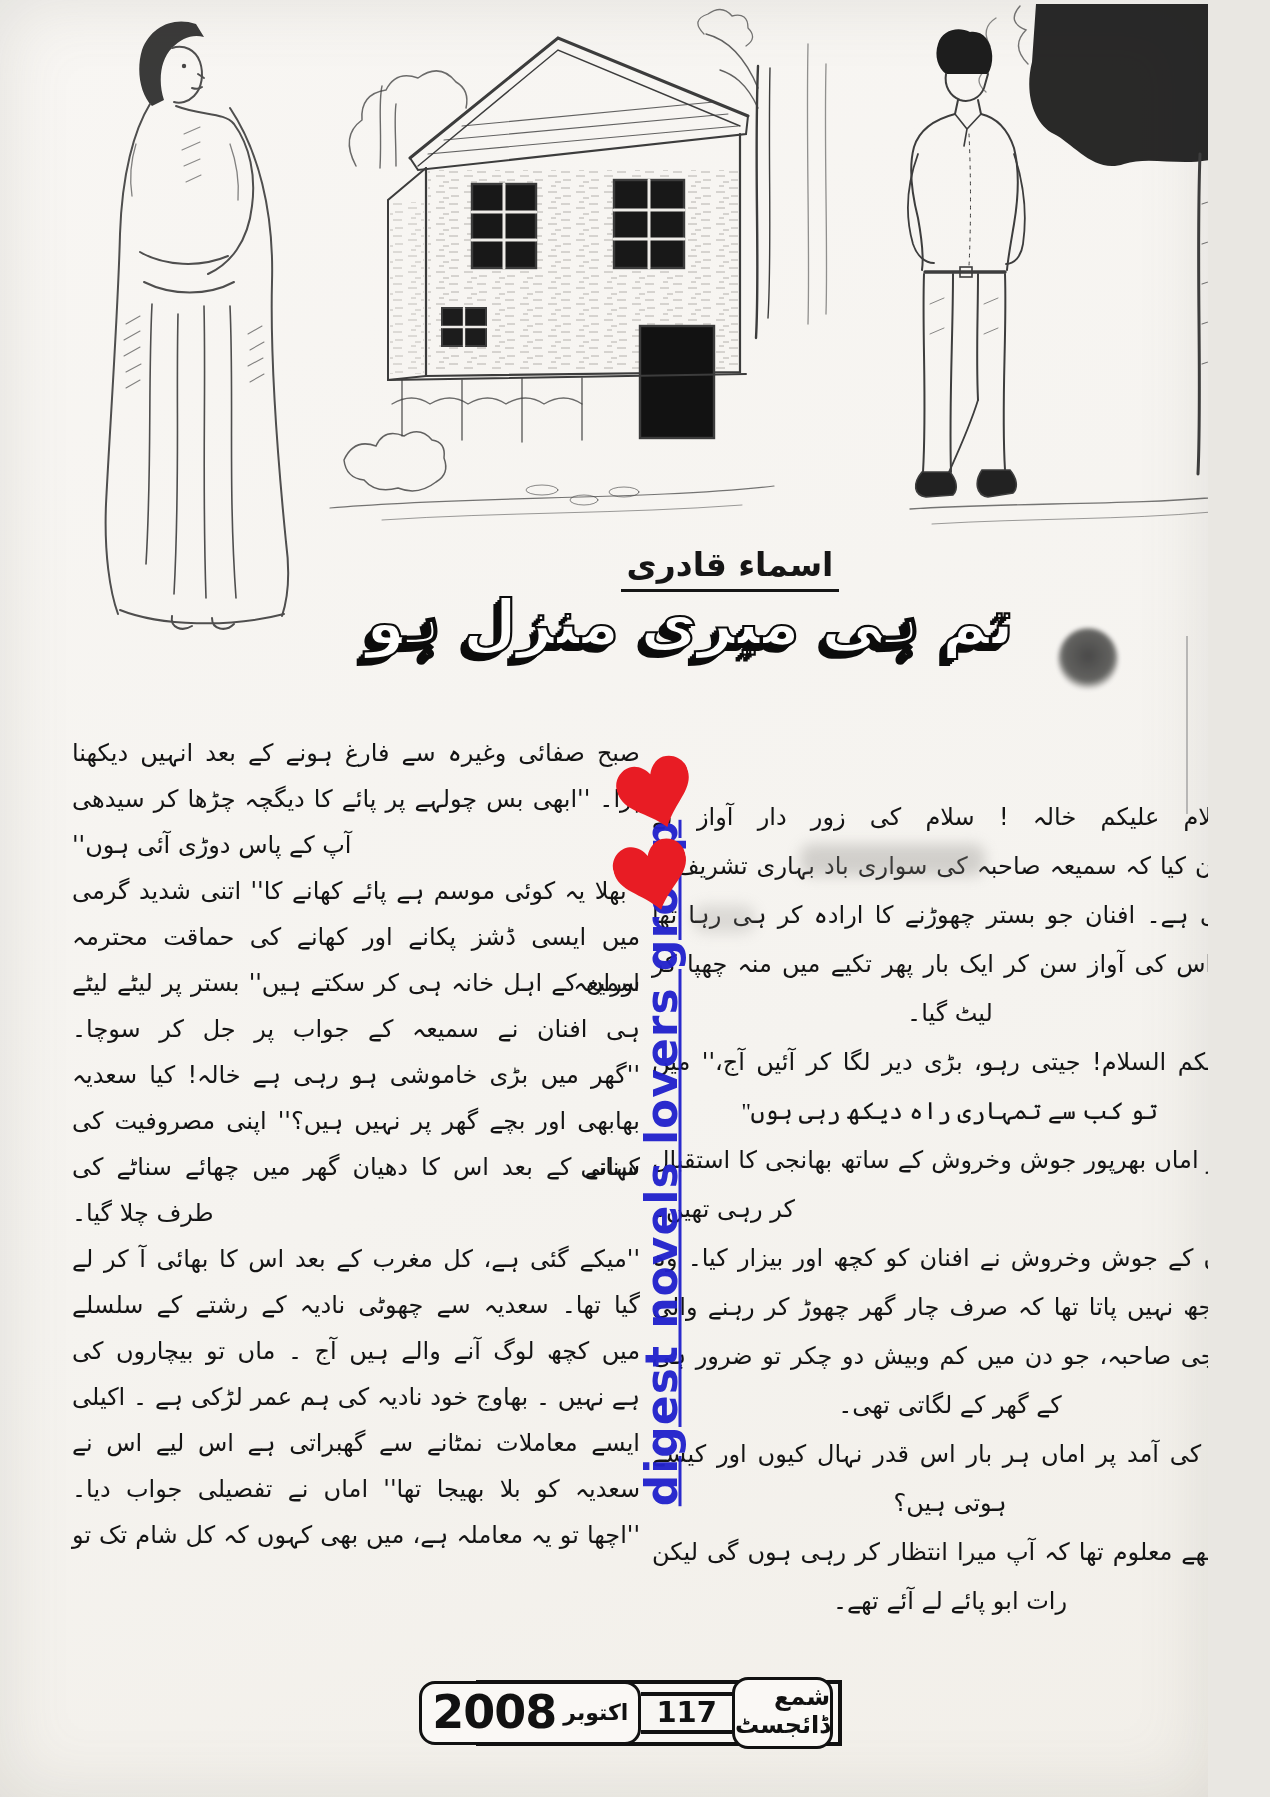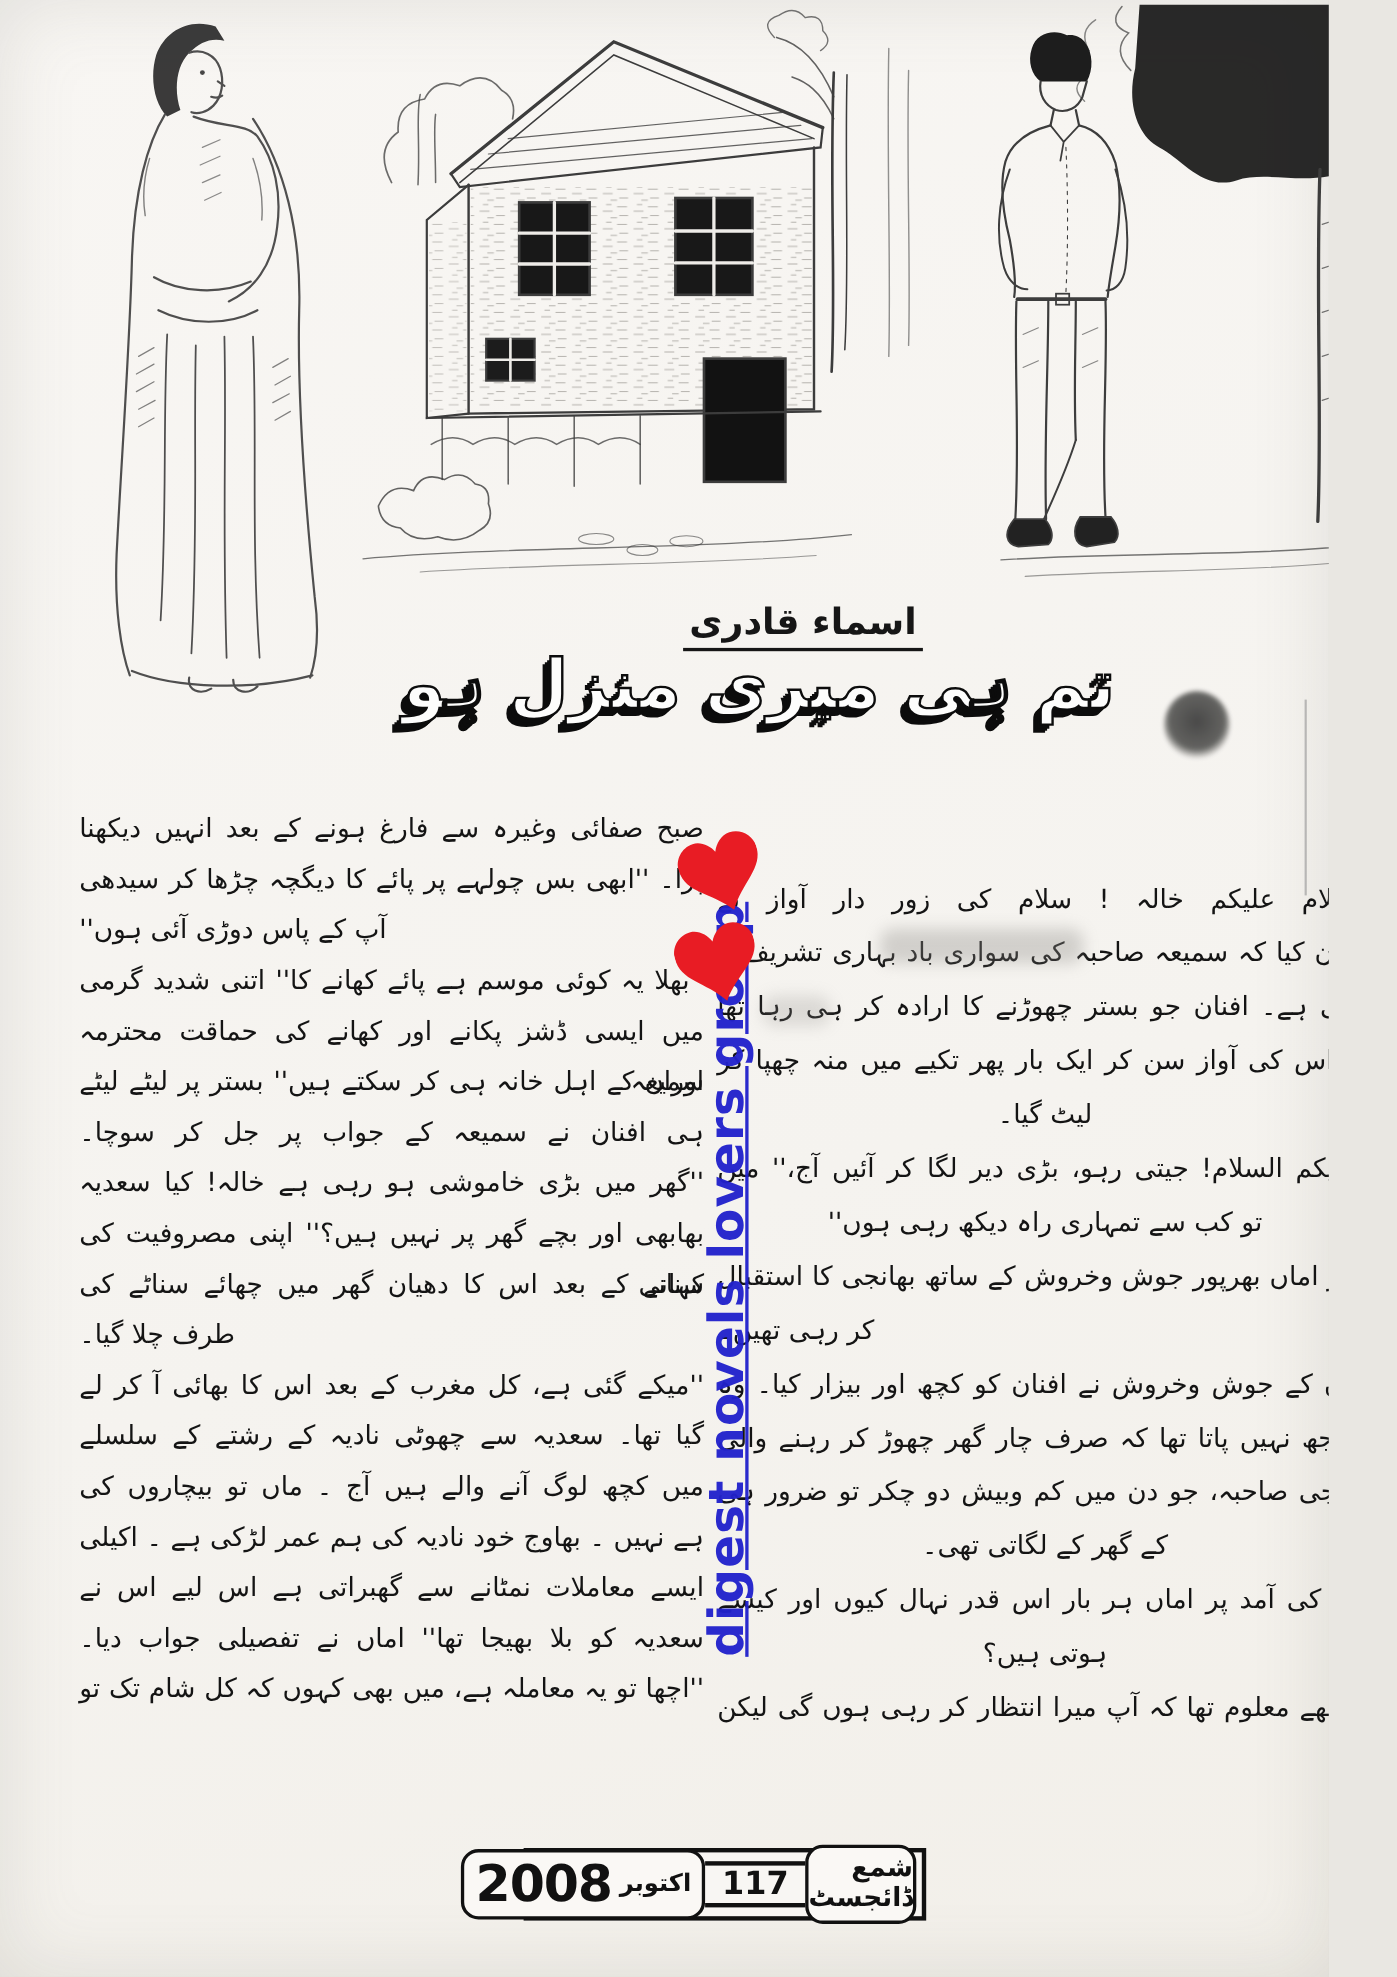--- a/index.html
+++ b/index.html
@@ -21,21 +21,21 @@
   
   .col{direction:rtl;color:#141414;}
   .col .line{font-size:24px;text-align:justify;text-align-last:justify;}
   .col-left{left:72px;top:730px;width:568px;}
   .col-left .line{height:46px;line-height:46px;}
   .col-right{left:652px;top:793px;width:596px;}
   .col-right .line{height:49px;line-height:49px;}
   .col-left  .line:nth-child(3){text-align-last:left;}
   .col-left  .line:nth-child(11){text-align-last:left;}
   .col-right .line:nth-child(5){text-align-last:center;}
-  .col-right .line:nth-child(7){text-align-last:center;}
+  .col-right .line:nth-child(7){text-align-last:center;font-family:Liberation Serif, serif;}
   .col-right .line:nth-child(9){text-align-last:left;}
   .col-right .line:nth-child(13){text-align-last:center;}
   .col-right .line:nth-child(15){text-align-last:center;}
   .col-right .line:nth-child(17){text-align-last:center;}
   
   .watermark{left:285px;top:1136px;width:755px;height:54px;
     transform:rotate(-90deg);transform-origin:center;
     font-size:44px;font-weight:bold;letter-spacing:1px;text-align:center;
     text-decoration:underline;text-decoration-thickness:3px;
     color:#2222cc;opacity:.96;}
@@ -205,20 +205,21 @@
       <div class="line">تو کب سے تمہاری راہ دیکھ رہی ہوں''</div>
       <div class="line">باہر اماں بھرپور جوش وخروش کے ساتھ بھانجی کا استقبال</div>
       <div class="line">کر رہی تھیں۔</div>
       <div class="line">اماں کے جوش وخروش نے افنان کو کچھ اور بیزار کیا۔ وہ</div>
       <div class="line">سمجھ نہیں پاتا تھا کہ صرف چار گھر چھوڑ کر رہنے والی</div>
       <div class="line">بھانجی صاحبہ، جو دن میں کم وبیش دو چکر تو ضرور ہی ان</div>
       <div class="line">کے گھر کے لگاتی تھی۔</div>
       <div class="line">اس کی آمد پر اماں ہر بار اس قدر نہال کیوں اور کیسے</div>
       <div class="line">ہوتی ہیں؟</div>
       <div class="line">''مجھے معلوم تھا کہ آپ میرا انتظار کر رہی ہوں گی لیکن</div>
+      <div class="line">رات ابو پائے لے آئے تھے۔</div>
     </div>
 
   <div class="abs watermark" style="color: rgb(34, 34, 204);">digest novels lovers group</div>
 
   <svg class="abs heart heart-1" viewBox="0 0 32 30">
     <path class="heart-path" d="M23.6,0c-3.4,0-6.3,2.7-7.6,5.6C14.7,2.7,11.8,0,8.4,0C3.8,0,0,3.8,0,8.4 c0,9.4,9.5,11.9,16,21.2c6.1-9.3,16-12.1,16-21.2C32,3.8,28.2,0,23.6,0z" fill="#e81c24"></path>
   </svg>
   <svg class="abs heart heart-2" viewBox="0 0 32 30">
     <path class="heart-path" d="M23.6,0c-3.4,0-6.3,2.7-7.6,5.6C14.7,2.7,11.8,0,8.4,0C3.8,0,0,3.8,0,8.4 c0,9.4,9.5,11.9,16,21.2c6.1-9.3,16-12.1,16-21.2C32,3.8,28.2,0,23.6,0z" fill="#e81c24"></path>
   </svg>

